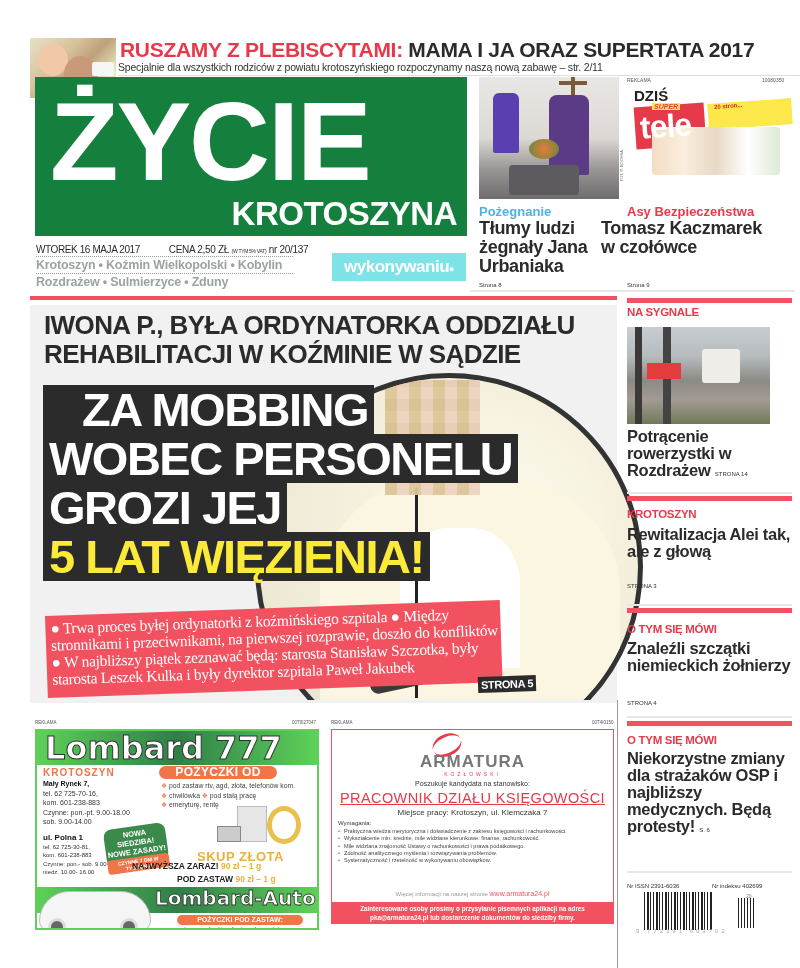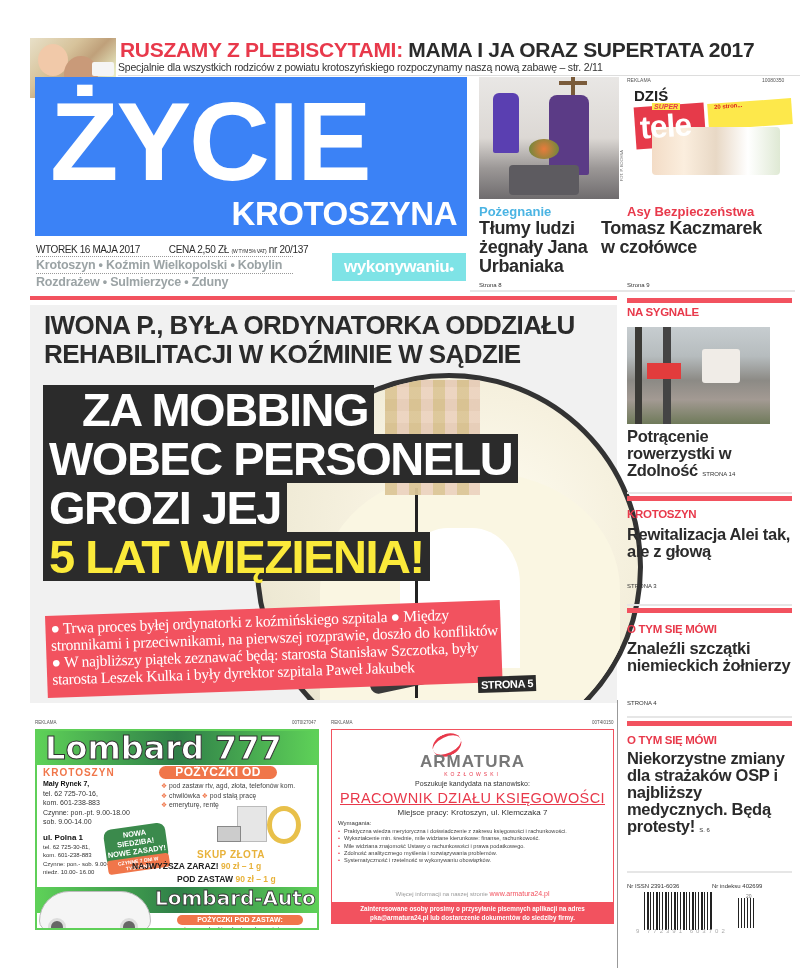--- a/index.html
+++ b/index.html
@@ -11,21 +11,21 @@
   #promo-photo .face1 { position:absolute; left:8px; top:6px; width:30px; height:32px; border-radius:50%; background:#f1c9a9; }
   #promo-photo .face2 { position:absolute; left:34px; top:18px; width:34px; height:36px; border-radius:50%; background:#c99a79; }
   #promo-photo .phone { position:absolute; left:62px; top:24px; width:22px; height:14px; background:#f5f5f5; border-radius:2px; }
   #promo-title { left: 120px; top: 38px; font-size: 21px; font-weight: bold; white-space: nowrap; letter-spacing: -0.3px; }
   #promo-title .red { color: #e8394b; }
   #promo-title .dark { color: #2b2b2b; }
   #promo-sub { left: 118px; top: 61px; font-size: 10.5px; color: #333; white-space: nowrap; letter-spacing: -0.2px; }
   #promo-rule { left: 118px; top: 75px; width: 682px; height: 1px; background: #ddd; }
 
   
-  #masthead { left: 35px; top: 77px; width: 432px; height: 159px; background: #3b82f6; }
+  #masthead { left: 35px; top: 77px; width: 432px; height: 159px; background: #15803d; }
   #mast-title { position: absolute; left: 15px; top: 0px; font-size: 112px; line-height: 130px; font-weight: bold; color: #fff; letter-spacing: -2px; }
   #mast-sub { position: absolute; right: 10px; bottom: 4px; font-size: 33px; line-height: 36px; font-weight: bold; color: #fff; letter-spacing: -0.5px; }
 
   #issue-row { left: 36px; top: 244px; width: 257px; font-size: 10px; white-space: nowrap; border-bottom: 1px dotted #999; padding-bottom: 1px; }
   #issue-date { display:inline-block; width: 130px; letter-spacing:-0.4px; }
   #issue-price { letter-spacing:-0.3px; }
   #issue-price small { font-size: 5px; }
   #towns1 { left: 36px; top: 258px; width: 257px; font-size: 12.5px; font-weight: bold; color: #9ba3a5; border-bottom: 1px dotted #999; padding-bottom: 1px; white-space: nowrap; letter-spacing: -0.2px; }
   #towns2 { left: 36px; top: 275px; font-size: 12.5px; font-weight: bold; color: #9ba3a5; white-space: nowrap; letter-spacing: -0.2px; }
   #naszemiasto { left: 332px; top: 253px; width: 134px; height: 28px; background: #7ee3e6; color: #fff; font-size: 17px; font-weight: bold; line-height: 28px; text-align: center; letter-spacing: -0.5px; }
@@ -119,21 +119,21 @@
   #lombard-addr2 .big { font-size: 8px; font-weight: bold; color:#111; }
   #lombard-pill { position:absolute; left: 122px; top: 35px; width: 118px; height: 13px; background: #f0764a; border-radius: 7px; color: #fff; font-size: 12px; font-weight: bold; text-align: center; line-height: 13px; letter-spacing: 0.3px; }
   #lombard-list { position:absolute; left: 124px; top: 50px; font-size: 6.8px; line-height: 9.5px; color: #444; width: 160px; }
   .diamond { color: #f0764a; }
   #nowa-siedziba { position:absolute; left: 68px; top: 95px; width: 62px; height: 38px; background: #3b8a4c; border-radius: 8px; transform: rotate(-8deg); color: #fff; font-size: 7.5px; font-weight: bold; text-align: center; line-height: 9px; padding-top: 3px; }
   #nowa-siedziba .tag { display:inline-block; background:#f0764a; font-size:5px; line-height:6px; padding:1px 3px; border-radius: 3px; margin-top:1px; }
   #gadgets { position:absolute; left: 180px; top: 75px; width: 88px; height: 42px; }
   #gadgets .pc { position:absolute; left: 20px; top: 0; width: 30px; height: 36px; background:#e6e6e6; border:1px solid #bbb; }
   #gadgets .phn { position:absolute; left: 0; top: 20px; width: 24px; height: 16px; background:#ccc; border:1px solid #888; }
   #gadgets .ring { position:absolute; left: 50px; top: 0; width: 34px; height: 38px; border-radius: 50%; border: 5px solid #e8c04a; }
-  #skup { position:absolute; left: 160px; top: 118px; font-size: 10px; font-weight: bold; color: #e8b23a; letter-spacing: 0.5px; }
+  #skup { position:absolute; left: 160px; top: 118px; font-size: 13px; font-weight: bold; color: #e8b23a; letter-spacing: 0.5px; }
   #cena1 { position:absolute; left: 95px; top: 130px; font-size: 8.5px; font-weight: bold; color: #222; white-space: nowrap; }
   #cena2 { position:absolute; left: 140px; top: 143px; font-size: 8.5px; font-weight: bold; color: #222; white-space: nowrap; }
   .gold { color: #e8b23a; }
   #auto-bar { position:absolute; left: 0; top: 156px; width: 100%; height: 26px; background: linear-gradient(90deg, #5ed158, #2f7f48 50%, #5ed158); }
   #auto-title { position:absolute; left: 118px; top: 155px; font-size: 20px; font-weight: bold; color: #fff; -webkit-text-stroke: 0.8px #333; font-family: "DejaVu Sans", sans-serif; }
   #car { position:absolute; left: 2px; top: 160px; width: 112px; height: 40px; background: #f5f5f5; border: 1px solid #bbb; border-radius: 30px 30px 10px 10px; }
   #car .wheel1, #car .wheel2 { position:absolute; bottom: -6px; width: 18px; height: 18px; border-radius: 50%; background:#666; border:3px solid #ddd; }
   #car .wheel1 { left: 8px; } #car .wheel2 { left: 80px; }
   #auto-pill { position:absolute; left: 140px; top: 184px; width: 126px; height: 10px; background: #f0764a; border-radius: 5px; color: #fff; font-size: 7px; font-weight: bold; text-align: center; line-height: 10px; }
   #auto-list { position:absolute; left: 145px; top: 194px; font-size: 6.5px; line-height: 9px; color: #444; width: 140px; }
@@ -235,21 +235,21 @@
 
 <div class="rc-redrule" style="top:298px"></div>
 <div class="rc-kicker" style="top:306px">NA SYGNALE</div>
 <div id="sygnal-photo" class="abs">
   <div class="tree1"></div>
     <div class="tree2"></div>
     <div class="screen"></div>
     <div class="ambul"></div>
 </div>
 <div class="rc-head" style="top:428px">
-  <span>Potrącenie rowerzystki w Zdolność</span> <span class="rc-page">STRONA 14</span>
+  <span>Potrącenie rowerzystki w Rozdrażew</span> <span class="rc-page">STRONA 14</span>
 </div>
 
 <div class="rc-greyrule" style="top:492px"></div>
 <div class="rc-redrule" style="top:496px"></div>
 <div class="rc-kicker" style="top:508px">KROTOSZYN</div>
 <div class="rc-head" style="top:526px">Rewitalizacja Alei tak, ale z głową</div>
 <div class="abs page-ref" style="left:627px;top:583px">STRONA 3</div>
 
 <div class="rc-greyrule" style="top:604px"></div>
 <div class="rc-redrule" style="top:608px"></div>

